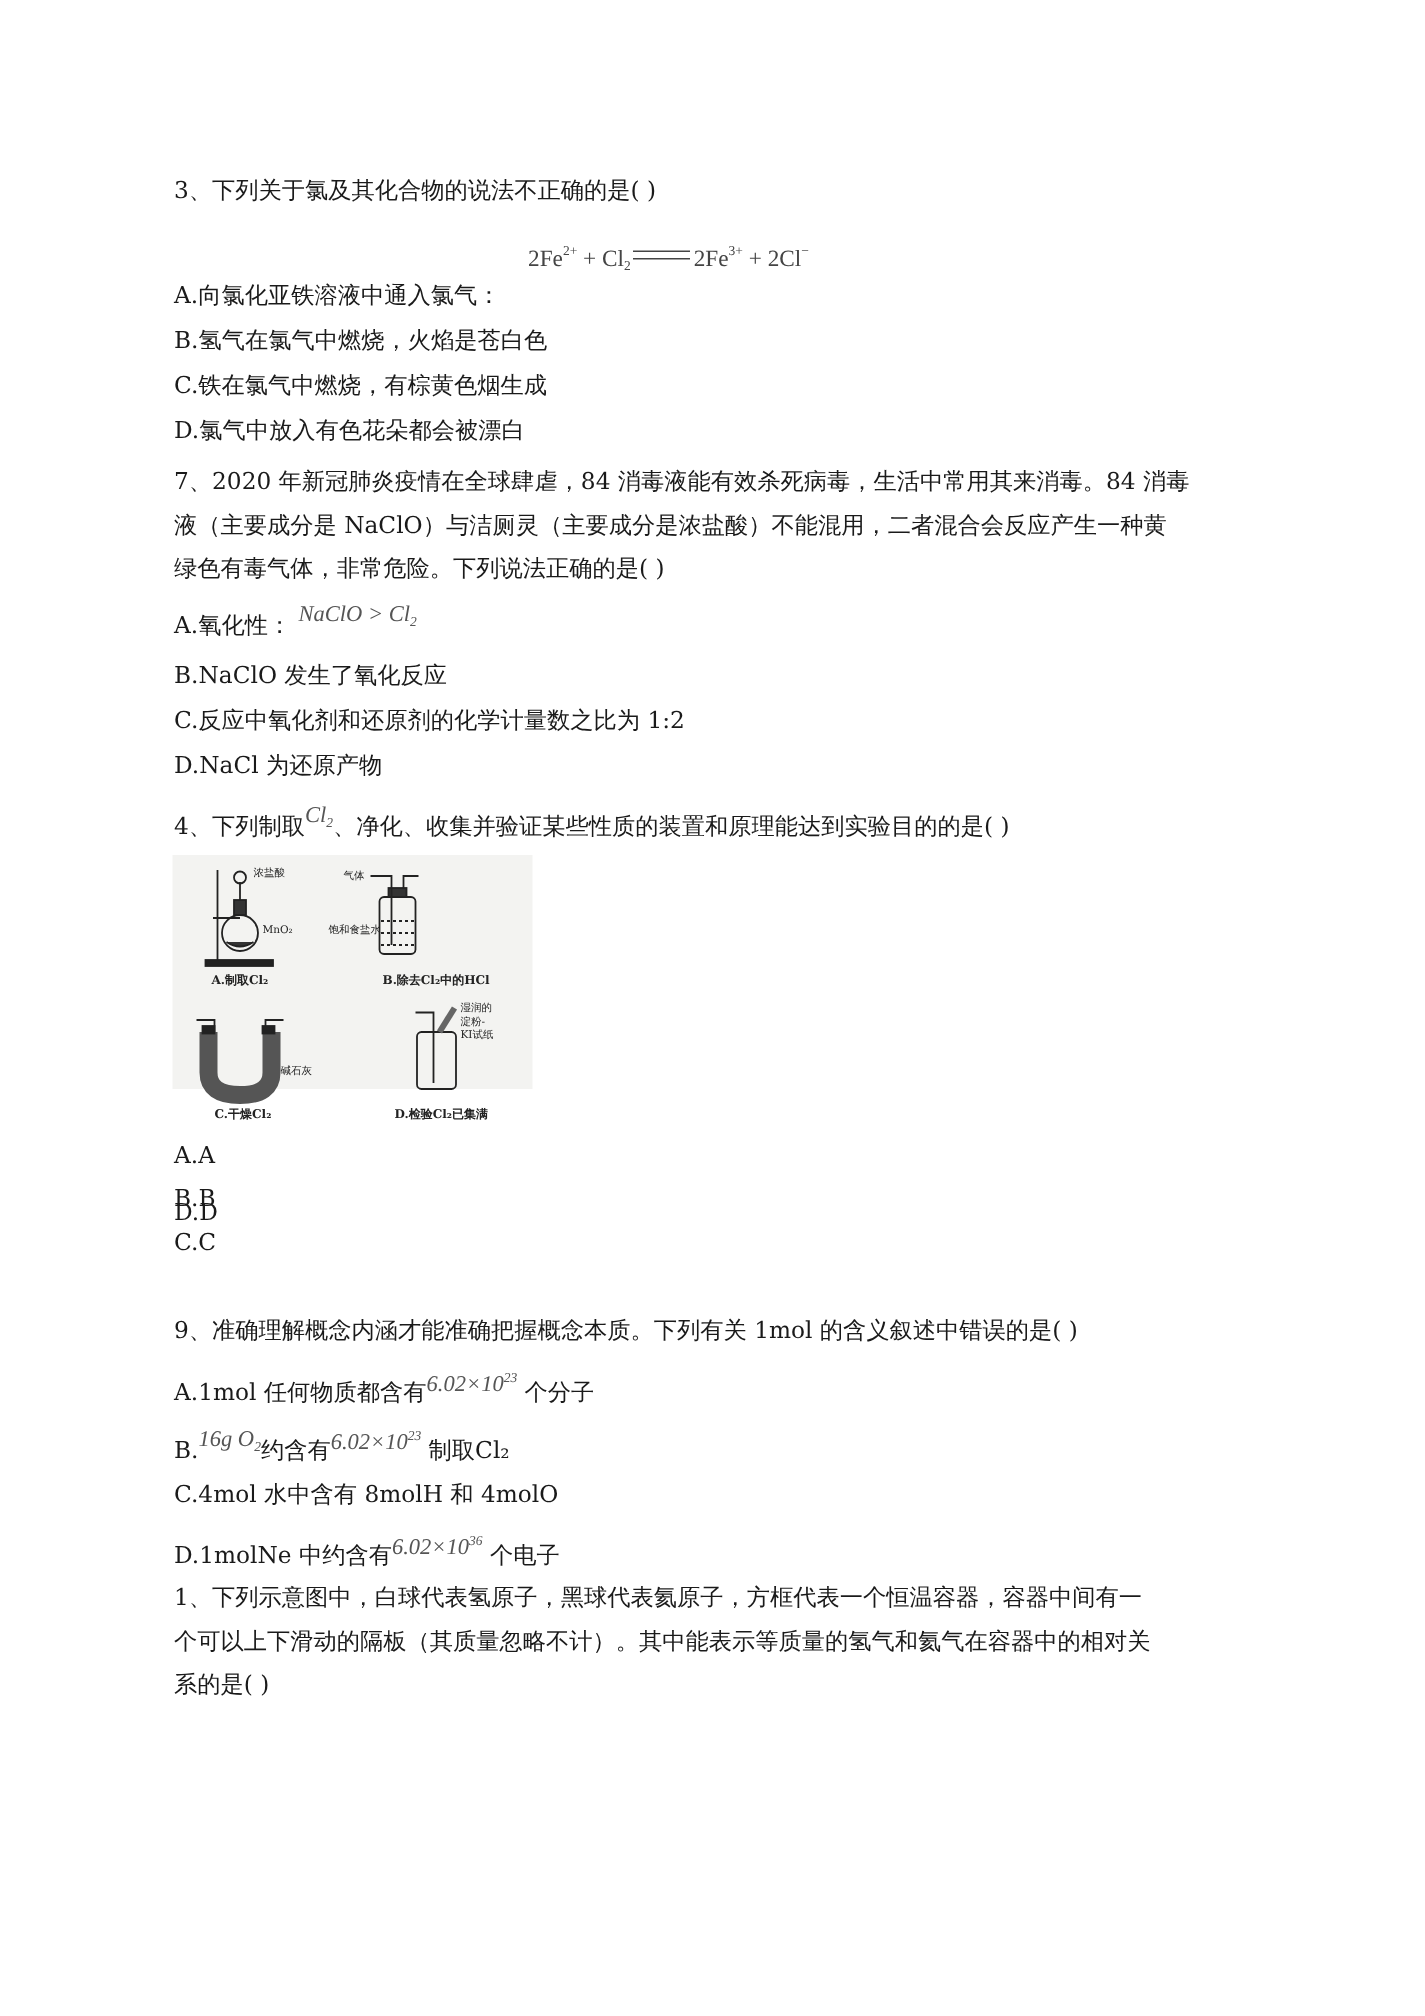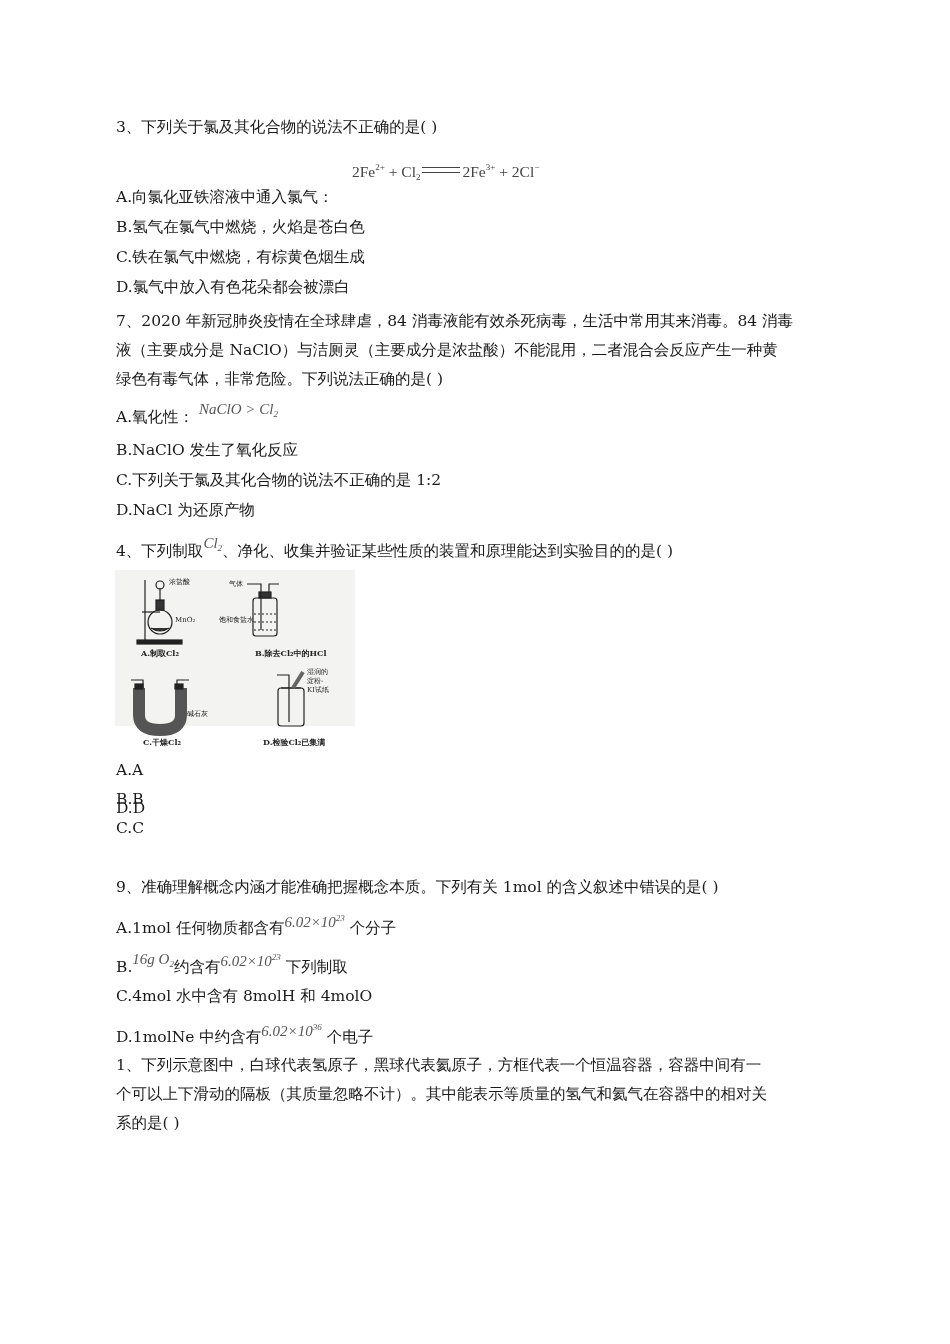--- a/index.html
+++ b/index.html
@@ -32,21 +32,21 @@
 <div class="line" style="top:277px">D.氯气中放入有色花朵都会被漂白</div>
 
 <div class="line" style="top:311px">7、2020 年新冠肺炎疫情在全球肆虐，84 消毒液能有效杀死病毒，生活中常用其来消毒。84 消毒</div>
 <div class="line" style="top:340px">液（主要成分是 NaClO）与洁厕灵（主要成分是浓盐酸）不能混用，二者混合会反应产生一种黄</div>
 <div class="line" style="top:369px">绿色有毒气体，非常危险。下列说法正确的是(   )</div>
 <div class="line" style="top:407px">
   <span>A.氧化性：</span>
   <span class="math" style="position:relative;top:-8px"><span>NaClO &gt; Cl</span><sub>2</sub></span>
 </div>
 <div class="line" style="top:440px">B.NaClO 发生了氧化反应</div>
-<div class="line" style="top:470px">C.下列关于氯及其化合物的说法不正确的是 1:2</div>
+<div class="line" style="top:470px">C.反应中氧化剂和还原剂的化学计量数之比为 1:2</div>
 <div class="line" style="top:500px">D.NaCl 为还原产物</div>
 
 <div class="line" style="top:541px">
   <span>4、下列制取</span><span class="math" style="position:relative;top:-8px"><span>Cl</span><sub>2</sub></span><span>、净化、收集并验证某些性质的装置和原理能达到实验目的的是(   )</span>
 </div>
 
 <div class="figure">
   <svg width="240" height="178" viewBox="0 0 240 178">
 
     <g stroke="#222" fill="none" stroke-width="1.2">
@@ -105,21 +105,21 @@
 <div class="line" style="top:818px">C.C</div>
 <div class="line" style="top:798px">D.D</div>
 
 <div class="line" style="top:877px">9、准确理解概念内涵才能准确把握概念本质。下列有关 1mol 的含义叙述中错误的是(   )</div>
 <div class="line" style="top:914px">
   <span>A.1mol 任何物质都含有</span><span class="math" style="position:relative;top:-6px"><span>6.02×10</span><sup>23</sup></span>
   <span>个分子</span>
 </div>
 <div class="line" style="top:953px">
   <span>B.</span><span class="math" style="position:relative;top:-8px"><span>16g O</span><sub>2</sub></span><span>约含有</span><span class="math" style="position:relative;top:-6px"><span>6.02×10</span><sup>23</sup></span>
-  <span>下列制取</span>
+  <span>制取Cl₂</span>
 </div>
 <div class="line" style="top:986px">C.4mol 水中含有 8molH 和 4molO</div>
 <div class="line" style="top:1023px">
   <span>D.1molNe 中约含有</span><span class="math" style="position:relative;top:-6px"><span>6.02×10</span><sup>36</sup></span>
   <span>个电子</span>
 </div>
 
 <div class="line" style="top:1055px">1、下列示意图中，白球代表氢原子，黑球代表氦原子，方框代表一个恒温容器，容器中间有一</div>
 <div class="line" style="top:1084px">个可以上下滑动的隔板（其质量忽略不计）。其中能表示等质量的氢气和氦气在容器中的相对关</div>
 <div class="line" style="top:1113px">系的是(   )</div>

